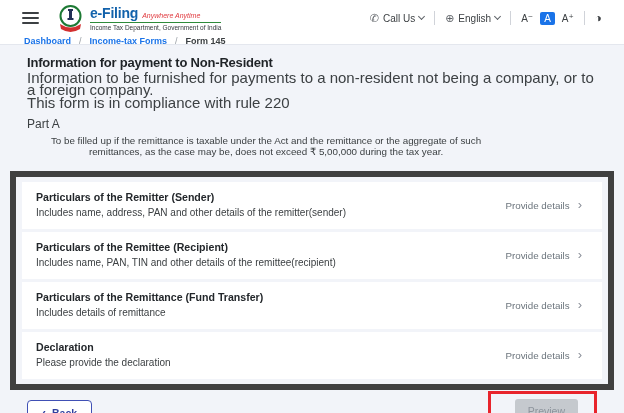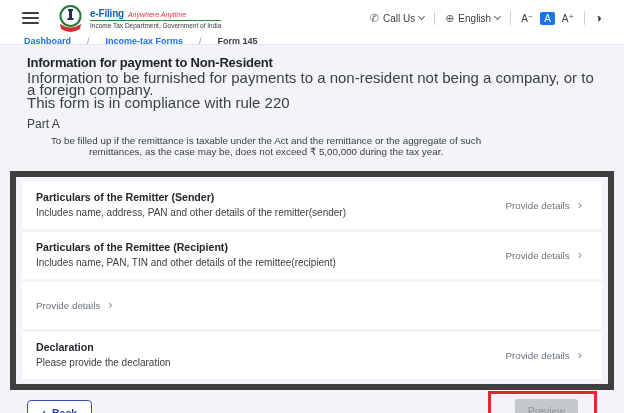--- a/index.html
+++ b/index.html
@@ -10,36 +10,36 @@
   }
 
   
   .topbar { background:#fff; height:36px; display:flex; align-items:center; padding:0 22px; }
   .hamburger { width:17px; display:flex; flex-direction:column; gap:3px; cursor:pointer; margin-right:18px; }
   .hamburger i { display:block; height:2px; background:#3c4043; border-radius:1px; }
   .brand { display:flex; align-items:center; gap:6px; }
   .emblem-svg { width:27px; height:29px; }
   .brand-text { display:flex; flex-direction:column; }
   .brand-line1 { display:flex; align-items:baseline; gap:4px; }
-  .brand-name { color:#1262ab; font-weight:bold; font-size:10px; letter-spacing:-0.2px; }
+  .brand-name { color:#1262ab; font-weight:bold; font-size:14px; letter-spacing:-0.2px; }
   .brand-tagline { color:#e0393e; font-size:7px; font-style:italic; }
   .brand-sub { font-size:6.5px; color:#35393e; border-top:1px solid #2e8b3a; padding-top:1px; margin-top:1px; }
   .topbar-right { margin-left:auto; display:flex; align-items:center; gap:10px; font-size:10px; color:#3c4043; }
   .tb-item { display:flex; align-items:center; gap:4px; cursor:pointer; }
   .tb-sep { width:1px; height:14px; background:#d0d3d9; }
   .icon-glyph { font-size:11px; color:#5f6368; }
   .chev-down { width:5px; height:5px; border-right:1.2px solid #5f6368; border-bottom:1.2px solid #5f6368; transform:rotate(45deg); margin-top:-3px; }
   .font-controls { display:flex; align-items:center; gap:7px; }
   .fc { font-size:10px; color:#3c4043; cursor:pointer; }
   .fc-active { background:#1a73e8; color:#fff; font-size:10px; padding:1px 4px; border-radius:2px; }
   .contrast { font-size:12px; color:#3c4043; cursor:pointer; }
 
   
   .crumbstrip { background:#fff; height:9px; overflow:hidden; padding-left:24px; border-bottom:1px solid #e4e7ee; }
-  .crumbs { font-size:9px; line-height:11px; display:flex; gap:16px; }
+  .crumbs { font-size:9px; line-height:11px; display:flex; gap:8px; }
   .crumb-link { color:#1a73e8; font-weight:bold; cursor:pointer; text-decoration:none; }
   .crumb-sep { color:#9aa0a6; }
   .crumb-current { color:#3c4043; font-weight:bold; }
 
   
   .content { padding:10px 27px 0 27px; }
   .page-title { font-size:13px; font-weight:bold; color:#1f2327; letter-spacing:-0.2px; }
   .form-no { font-size:12px; font-weight:bold; color:#2a2e33; margin-top:3px; }
   .desc { font-size:15px; color:#3c4043; line-height:11.5px; margin-top:2px; }
   .part-label { font-size:12px; color:#3c4043; margin-top:8px; }
@@ -150,20 +150,24 @@
         <div class="card-title">Particulars of the Remittee (Recipient)</div>
         <div class="card-sub">Includes name, PAN, TIN and other details of the remittee(recipient)</div>
       </div>
       <div class="card-action">
         <span class="provide">Provide details</span>
         <span class="chev-right">›</span>
       </div>
     </div>
 
     <div class="card">
+      <div class="card-text">
+        <div class="card-title">Particulars of the Remittance (Fund Transfer)</div>
+        <div class="card-sub">Includes details of remittance</div>
+      </div>
       <div class="card-action">
         <span class="provide">Provide details</span>
         <span class="chev-right">›</span>
       </div>
     </div>
 
     <div class="card">
       <div class="card-text">
         <div class="card-title">Declaration</div>
         <div class="card-sub">Please provide the declaration</div>

